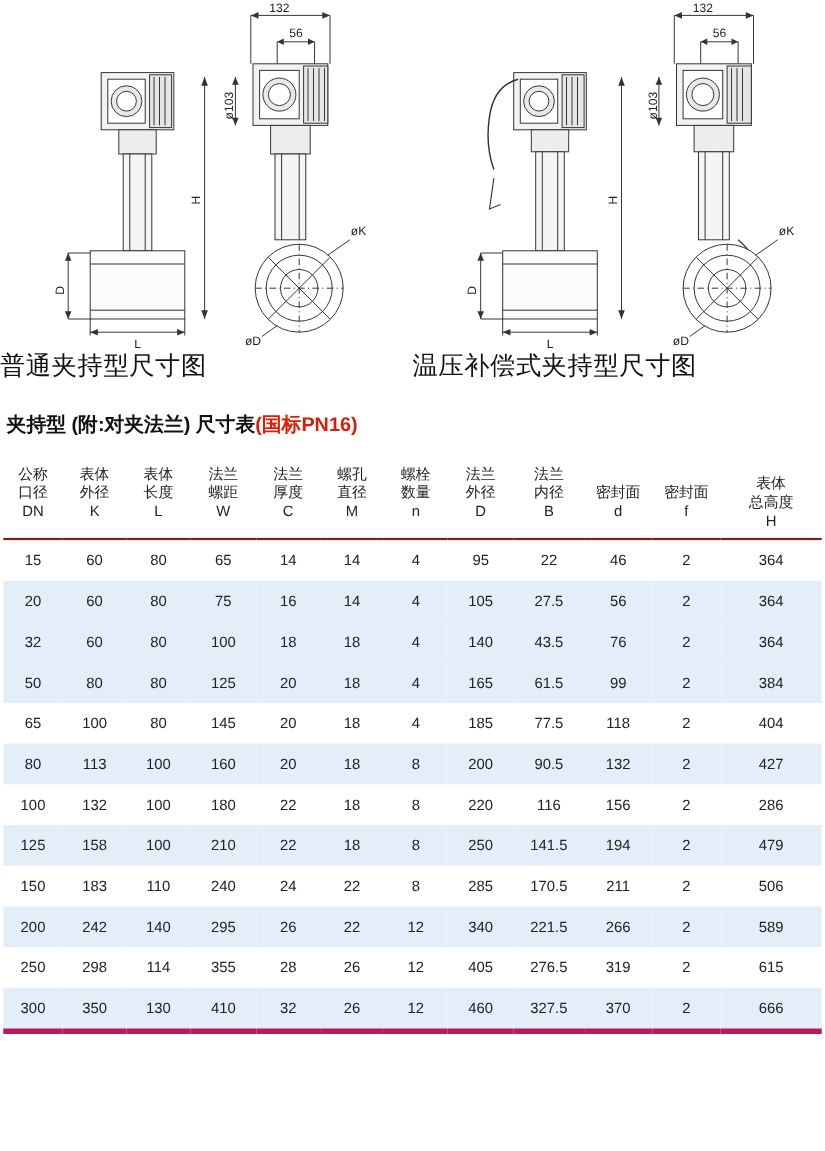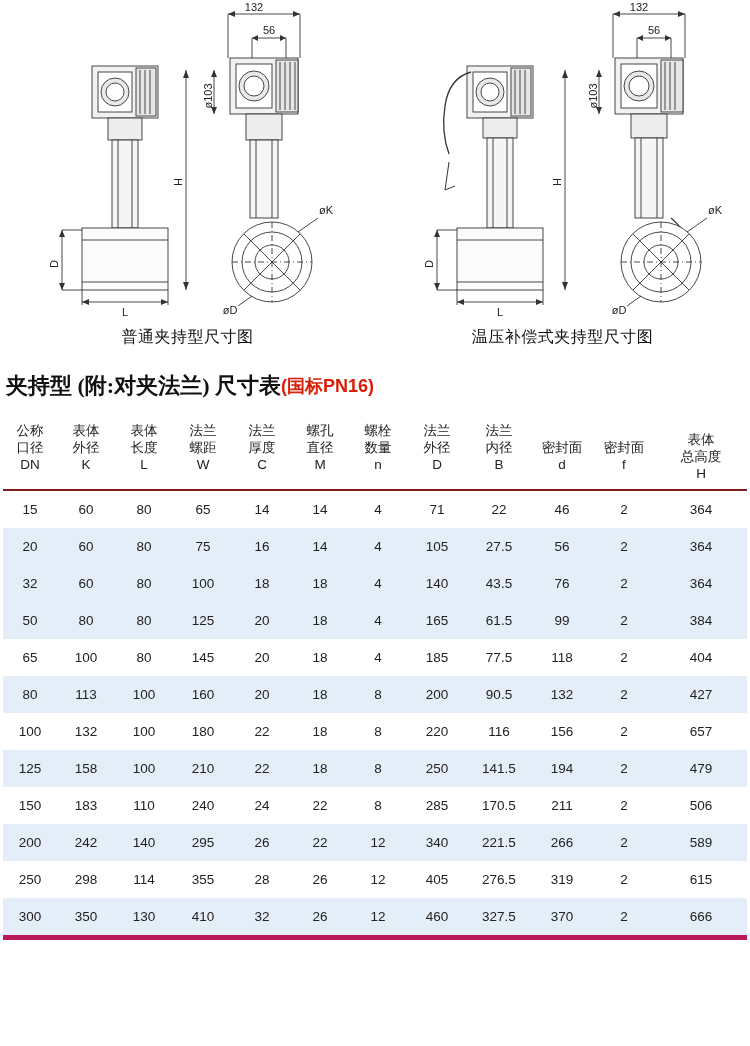--- a/index.html
+++ b/index.html
@@ -29,42 +29,40 @@
     height: 360px;
   }
   .drawing.left { left: 0; }
   .drawing.right { left: 375px; }
 
   .caption {
     position: absolute;
     bottom: 12px;
     left: 0;
     width: 100%;
-    text-align: center;
-    font-size: 16px;
+    font-size: 23px;
     color: #111;
     letter-spacing: 0.5px;
   }
 
   .svgwrap { position: absolute; inset: 0; }
 
   
   .title-row {
     height: 52px;
     display: flex;
     align-items: center;
     padding-left: 6px;
     box-sizing: border-box;
   }
   .title-main {
-    font-size: 22px;
+    font-size: 18px;
     font-weight: bold;
     color: #111;
     letter-spacing: 0px;
-    font-family: Liberation Serif, serif;
   }
   .title-accent {
     font-size: 18px;
     font-weight: bold;
     color: #d81e06;
     letter-spacing: 0px;
   }
 
   
   table.spec {
@@ -386,21 +384,21 @@
   </thead>
   <tbody>
     <tr>
       <td>15</td>
       <td>60</td>
       <td>80</td>
       <td>65</td>
       <td>14</td>
       <td>14</td>
       <td>4</td>
-      <td>71</td>
+      <td>95</td>
       <td>22</td>
       <td>46</td>
       <td>2</td>
       <td>364</td>
     </tr>
     <tr class="alt">
       <td>20</td>
       <td>60</td>
       <td>80</td>
       <td>75</td>
@@ -474,21 +472,21 @@
       <td>132</td>
       <td>100</td>
       <td>180</td>
       <td>22</td>
       <td>18</td>
       <td>8</td>
       <td>220</td>
       <td>116</td>
       <td>156</td>
       <td>2</td>
-      <td>657</td>
+      <td>286</td>
     </tr>
     <tr class="alt">
       <td>125</td>
       <td>158</td>
       <td>100</td>
       <td>210</td>
       <td>22</td>
       <td>18</td>
       <td>8</td>
       <td>250</td>

